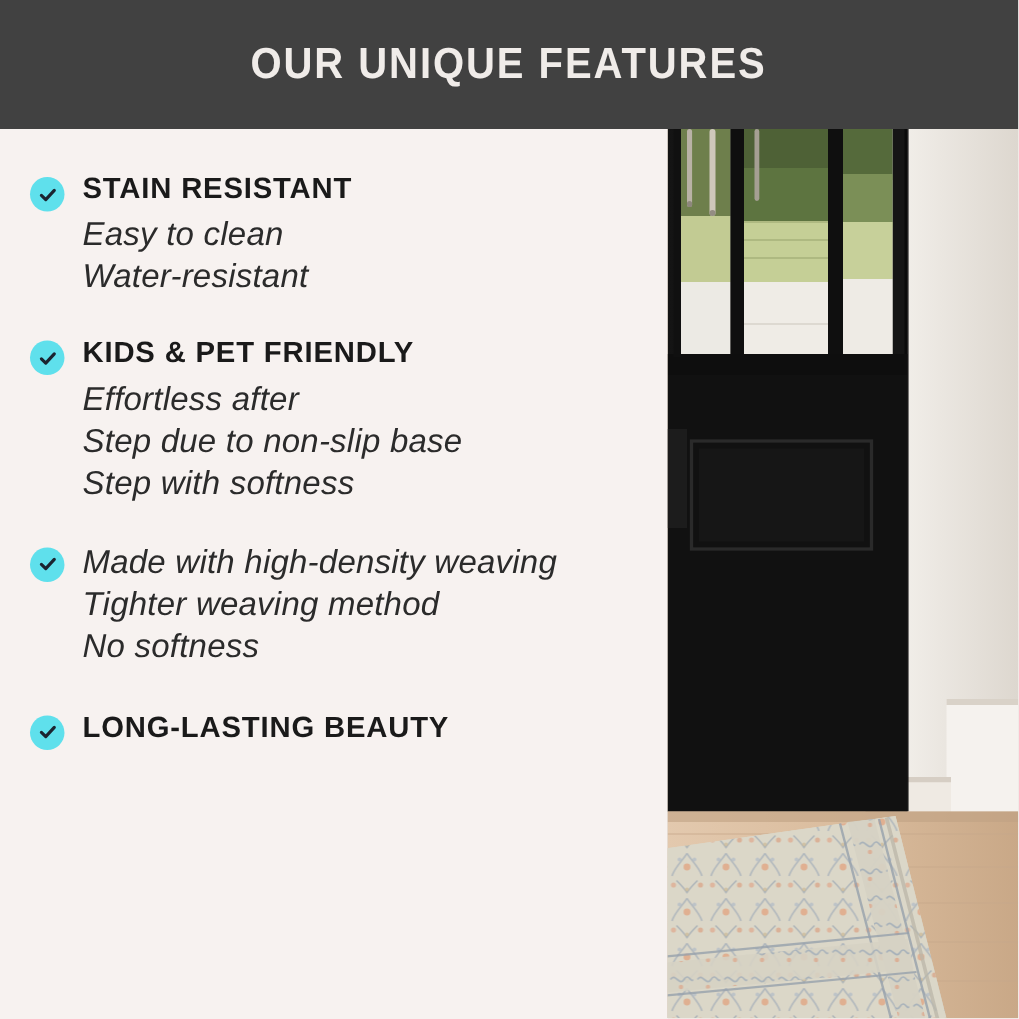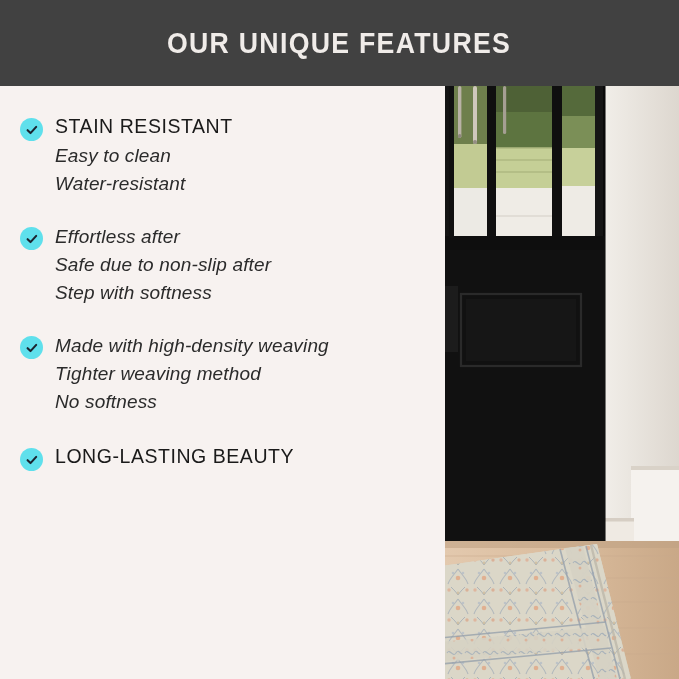--- a/index.html
+++ b/index.html
@@ -51,30 +51,30 @@
     width:23px; height:23px;
     border-radius:50%;
     background:#5fe0ec;
     display:flex; align-items:center; justify-content:center;
   }
   .check-icon svg { display:block; }
 
   .feature-heading {
     margin-left:37px;
     font-size:19.5px;
-    font-weight:normal;
+    font-weight:bold;
     color:#1a1a1a;
     letter-spacing:0.55px;
     text-transform:uppercase;
     line-height:1.25;
     white-space:nowrap;
   }
   .feature-lines { margin-left:37px; margin-top:4px; }
   .feature-line {
-    font-size:19px;
+    font-size:22px;
     font-style:italic;
     color:#2b2b2b;
     line-height:28px;
     letter-spacing:0.15px;
     white-space:nowrap;
   }
   .feature-line.wrap { white-space:normal; max-width:378px; }
 
   
   .photo {
@@ -109,23 +109,24 @@
         <div class="feature-line">Water-resistant</div>
       </div>
     </div>
 
     <div class="feature-block">
       <span class="check-icon">
         <svg width="14" height="14" viewBox="0 0 14 14">
             <path d="M2.6 7.2 L5.5 10.1 L11.2 3.9" fill="none" stroke="#1b2430" stroke-width="2.1" stroke-linecap="round" stroke-linejoin="round"></path>
           </svg>
       </span>
+      <div class="feature-heading">KIDS &amp; PET FRIENDLY</div>
       <div class="feature-lines">
         <div class="feature-line">Effortless after</div>
-        <div class="feature-line">Safe due to non-slip after</div>
+        <div class="feature-line">Step due to non-slip base</div>
         <div class="feature-line">Step with softness</div>
       </div>
     </div>
 
     <div class="feature-block">
       <span class="check-icon">
         <svg width="14" height="14" viewBox="0 0 14 14">
             <path d="M2.6 7.2 L5.5 10.1 L11.2 3.9" fill="none" stroke="#1b2430" stroke-width="2.1" stroke-linecap="round" stroke-linejoin="round"></path>
           </svg>
       </span>

